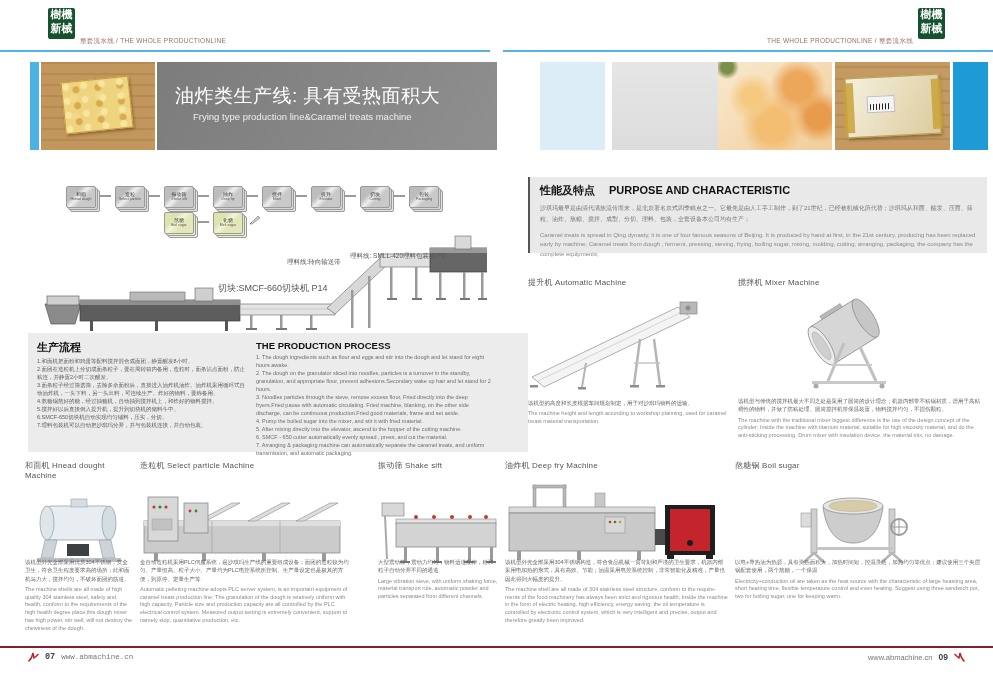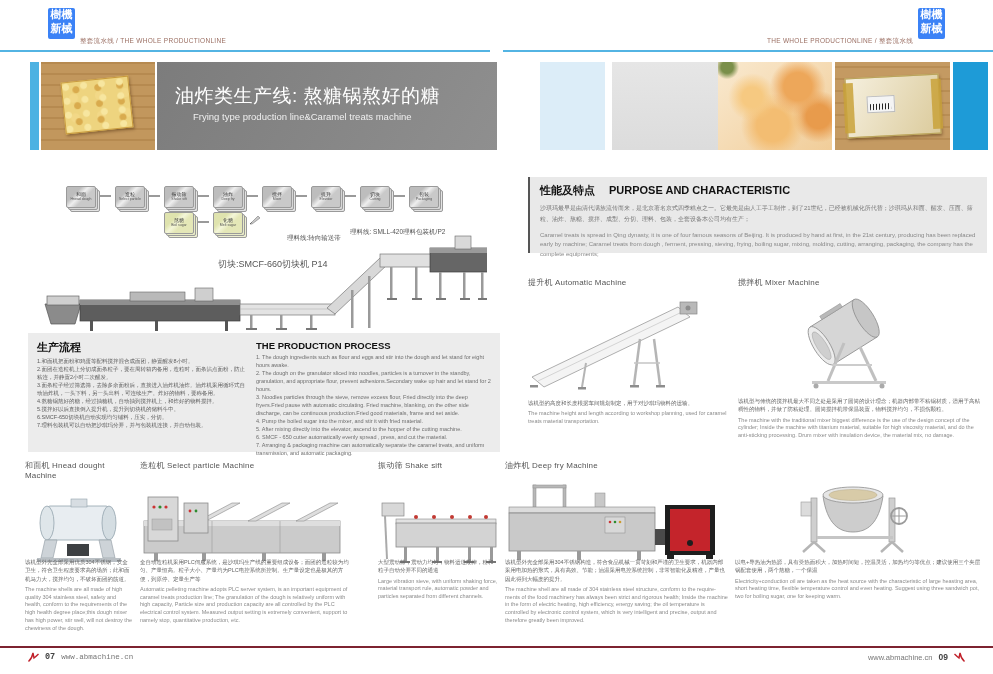--- a/index.html
+++ b/index.html
@@ -1,20 +1,20 @@
 <!DOCTYPE html>
 <html><head>
 <meta charset="utf-8">
 <style>
   html,body{margin:0;padding:0;background:#fff;}
   #canvas{position:relative;width:993px;height:674px;background:#fff;overflow:hidden;
           font-family:"Liberation Sans","DejaVu Sans",sans-serif;color:#333;}
   .abs{position:absolute;}
   
-  .seal{width:27px;height:31px;background:#3b82f6;color:#fff;font-size:11px;line-height:1.25;
+  .seal{width:27px;height:31px;background:#14532d;color:#fff;font-size:11px;line-height:1.25;
         text-align:center;white-space:pre-line;font-weight:bold;border-radius:2px;}
   .hdr-line{font-size:6.5px;color:#9b6f63;letter-spacing:.3px;}
   .topline{height:2px;background:#53b4e3;}
   
   .banner-title-block{background:linear-gradient(120deg,#7c7c7c,#8f8f8f);}
   .bt-zh{font-size:19px;color:#fff;letter-spacing:.5px;}
   .bt-en{font-size:9.5px;color:#efefef;margin-top:3px;margin-left:18px;}
   .photo-wood{background:repeating-linear-gradient(0deg,#c2975d 0 9px,#b68a50 9px 11px),linear-gradient(15deg,#c9a068,#b98e55);}
   .sachima{width:66px;height:50px;background:#eed47f;border:1px solid #c89a3e;transform:rotate(-6deg);
     background-image:radial-gradient(circle at 20% 30%,#f7e6a0 0 3px,transparent 4px),
@@ -39,21 +39,21 @@
   
   .fcard{width:28px;height:20px;}
   .fcard .layer{position:absolute;width:28px;height:20px;border:0.5px solid #9a9a9a;border-radius:2px;}
   .l1{left:4px;top:4px;background:#e4e4e4;} .l2{left:2px;top:2px;background:#d7d7d7;}
   .face{left:0;top:0;background:linear-gradient(135deg,#bdbdbd 0 30%,#efefef 45%,#c9c9c9 60%);
         display:flex;flex-direction:column;align-items:center;justify-content:center;}
   .face.yellow{background:linear-gradient(135deg,#dfe3ae 0 30%,#f4f6d9 45%,#e4e7b7 60%);}
   .fc-zh{font-size:5px;color:#333;line-height:1.1;} .fc-en{font-size:3.5px;color:#555;line-height:1.1;}
   .fdash{width:11px;height:2px;background:#9a9a9a;}
   
-  .dlabel{color:#555;}
+  .dlabel{color:#555;margin-top:24px;}
   
   .graybox{background:#ececec;}
   .proc-title-zh{font-size:11px;font-weight:bold;color:#111;margin-bottom:3px;}
   .proc-title-en{font-size:9.5px;font-weight:bold;color:#111;margin-bottom:3px;}
   .proc-item{font-size:5.5px;color:#5c5c5c;line-height:1.45;}
   .proc-item.en{color:#6e6e6e;}
   
   .purpose{background:#e9e9e9;border-left:2px solid #555;}
   .pp-titles{display:flex;gap:14px;align-items:baseline;margin-bottom:5px;}
   .pp-t{font-size:11px;font-weight:bold;color:#111;}
@@ -81,21 +81,21 @@
   <div class="abs seal" style="right:48px;top:8px;">樹機
 新械</div>
   <div class="abs topline" style="left:0;top:50px;width:490px;"></div>
   <div class="abs topline" style="left:503px;top:50px;width:490px;"></div>
 
   <div class="abs" style="left:30px;top:62px;width:9px;height:88px;background:#4db2e2;"></div>
   <div class="abs photo-wood" style="left:41px;top:62px;width:114px;height:88px;">
     <div class="abs sachima" style="left:22px;top:17px;"></div>
   </div>
   <div class="abs banner-title-block" style="left:157px;top:62px;width:340px;height:88px;">
-    <div class="abs bt-zh" style="left:18px;top:21px;">油炸类生产线: 熬糖锅熬好的糖</div>
+    <div class="abs bt-zh" style="left:18px;top:21px;">油炸类生产线: 具有受热面积大</div>
     <div class="abs bt-en" style="left:18px;top:46px;">Frying type production line&amp;Caramel treats machine</div>
   </div>
   <div class="abs" style="left:540px;top:62px;width:65px;height:88px;background:#dcedf8;"></div>
   <div class="abs" style="left:612px;top:62px;width:106px;height:88px;background:linear-gradient(180deg,#e6e6e6,#dcdcdc);"></div>
   <div class="abs photo-closeup" style="left:718px;top:62px;width:114px;height:88px;"></div>
   <div class="abs photo-package" style="left:835px;top:62px;width:115px;height:88px;">
     <div class="abs package" style="left:11px;top:14px;">
       <div class="pk-end" style="left:-3px;"></div>
       <div class="pk-end" style="right:-3px;"></div>
       <div class="pk-label">
@@ -236,21 +236,21 @@
     <rect x="352" y="70" width="10" height="2" fill="#777"></rect>
       <rect x="377" y="70" width="10" height="2" fill="#777"></rect>
       <rect x="401" y="70" width="10" height="2" fill="#777"></rect>
       <rect x="425" y="70" width="10" height="2" fill="#777"></rect>
       <rect x="443" y="70" width="9" height="2" fill="#777"></rect>
   </svg>
   <div class="abs dlabel" style="left:218px;top:258px;font-size:9px;">切块:SMCF-660切块机 P14</div>
   <div class="abs dlabel" style="left:287px;top:234px;font-size:6.5px;">理料线:转向输送带</div>
   <div class="abs dlabel" style="left:350px;top:228px;font-size:6.5px;">理料线: SMLL-420理料包装机/P2</div>
 
-  <div class="abs graybox" style="left:28px;top:333px;width:472px;height:119px;">
+  <div class="abs graybox" style="left:28px;top:333px;width:472px;height:119px;padding-left:28px;">
     <div class="abs" style="left:9px;top:7px;width:210px;">
       <div class="proc-title-zh">生产流程</div>
       <div class="proc-item">1.和面机把面粉和鸡蛋等配料搅拌混合成面团，静置醒发8小时。</div>
       <div class="proc-item">2.面团在造粒机上分切成面条粒子，要在周转箱内备用，造粒时，面条沾点面粉，防止粘连，并静置2小时二次醒发。</div>
       <div class="proc-item">3.面条粒子经过筛选筛，去除多余面粉后，直接进入油炸机油炸。油炸机采用循环式自动油炸机，一头下料，另一头出料，可连续生产。炸好的物料，要称备用。</div>
       <div class="proc-item">4.熬糖锅熬好的糖，经过抽糖机，自动抽到搅拌机上，和炸好的物料搅拌。</div>
       <div class="proc-item">5.搅拌好以后直接倒入提升机，提升到切块机的储料斗中。</div>
       <div class="proc-item">6.SMCF-650切块机自动实现均匀铺料，压实，分切。</div>
       <div class="proc-item">7.理料包装机可以自动把沙琪玛分开，并与包装机连接，并自动包装。</div>
     </div>
@@ -419,20 +419,21 @@
         <rect x="72" y="70" width="4" height="9" fill="#9a9a9a"></rect>
         <rect x="132" y="70" width="4" height="9" fill="#9a9a9a"></rect>
     </svg>
   </div>
   <div class="abs" style="left:505px;top:558px;width:223px;">
     <div class="cap-zh">该机型外壳全部采用304不锈钢构造，符合食品机械一贯苛刻和严谨的卫生要求，机器内部采用电加热的形式，具有高效、节能；油温采用电控系统控制，非常智能化及精准，产量也因此得到大幅度的提升。</div>
     <div class="cap-en">The machine shell are all made of 304 stainless steel structure, conform to the require-ments of the food machinery has always been strict and rigorous health; Inside the machine in the form of electric heating, high efficiency, energy saving; the oil temperature is controlled by electronic control system, which is very intelligent and precise, output and therefore greatly been improved.</div>
   </div>
 
   <div class="abs" style="left:735px;top:460px;width:250px;">
+    <div class="mhdr">熬糖锅 Boil sugar</div>
     <svg style="margin-top:12px;margin-left:60px;" width="120" height="84" viewBox="0 0 120 84">
       <rect x="16" y="26" width="6" height="44" fill="#cfcfcf" stroke="#9a9a9a" stroke-width="0.7"></rect>
       <rect x="94" y="26" width="6" height="44" fill="#cfcfcf" stroke="#9a9a9a" stroke-width="0.7"></rect>
       <path d="M28,24 C32,52 44,60 58,60 C72,60 84,52 88,24 Z" fill="#cdcdcd" stroke="#8f8f8f" stroke-width="0.8"></path>
       <ellipse cx="58" cy="23" rx="30" ry="8" fill="#e6e6e6" stroke="#8f8f8f" stroke-width="0.8"></ellipse>
       <ellipse cx="58" cy="23" rx="24" ry="5.5" fill="#d8cba8" stroke="#b5a987" stroke-width="0.5"></ellipse>
       <circle cx="104" cy="44" r="8" fill="none" stroke="#9a9a9a" stroke-width="1.8"></circle>
       <line x1="96" y1="44" x2="112" y2="44" stroke="#9a9a9a" stroke-width="1"></line>
       <line x1="104" y1="36" x2="104" y2="52" stroke="#9a9a9a" stroke-width="1"></line>
       <rect x="6" y="30" width="10" height="14" fill="#dcdcdc" stroke="#9a9a9a" stroke-width="0.6"></rect>

